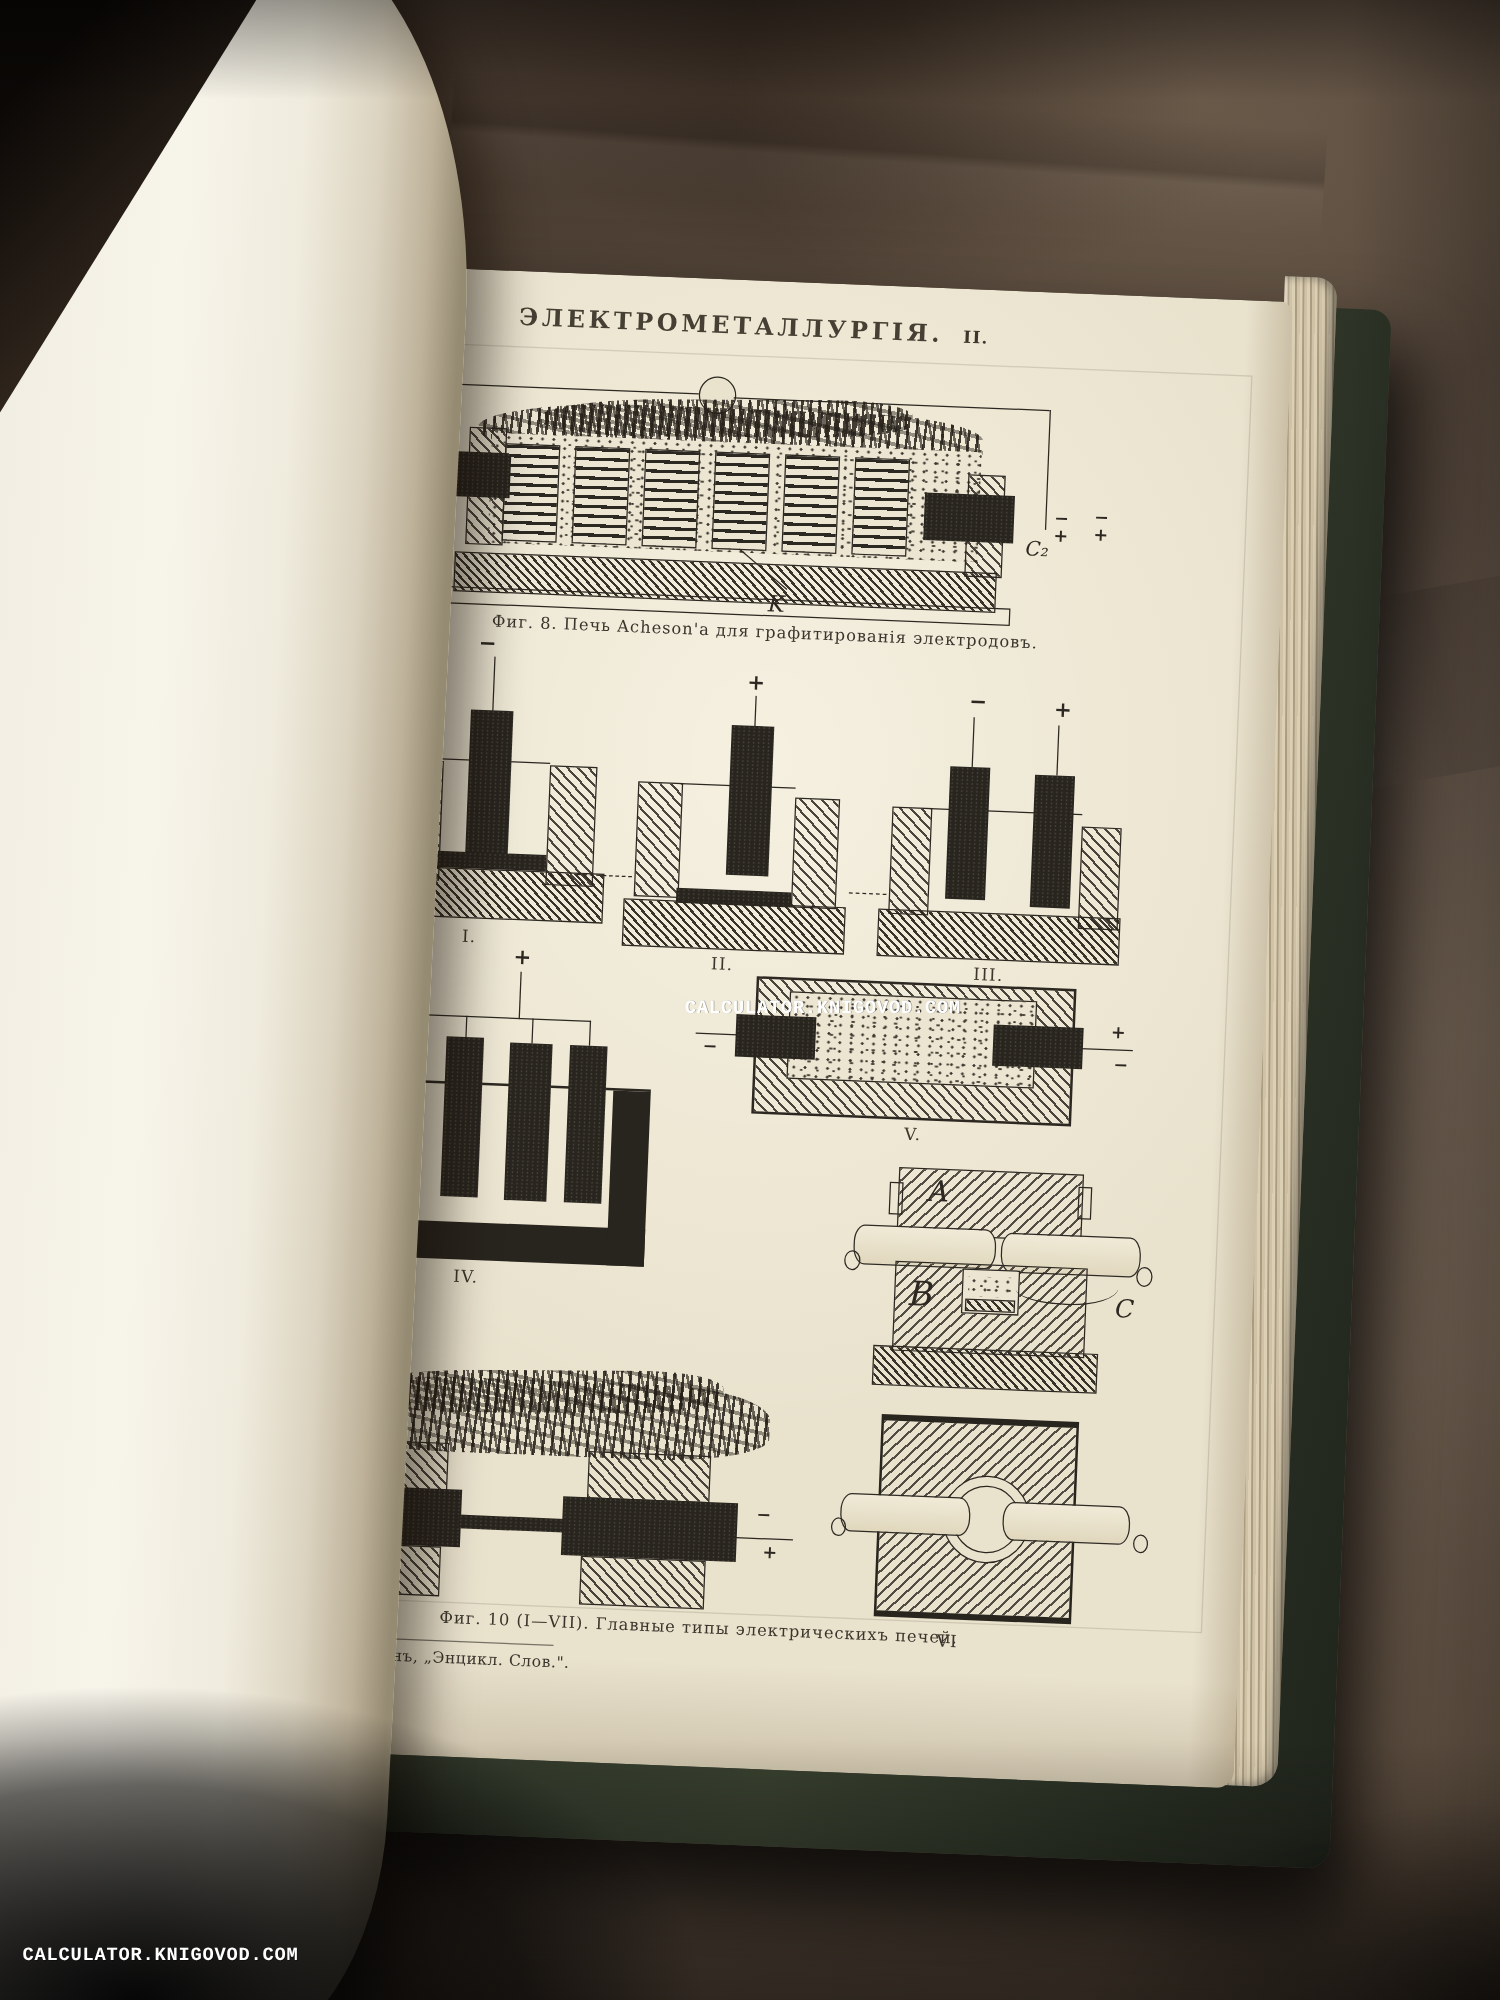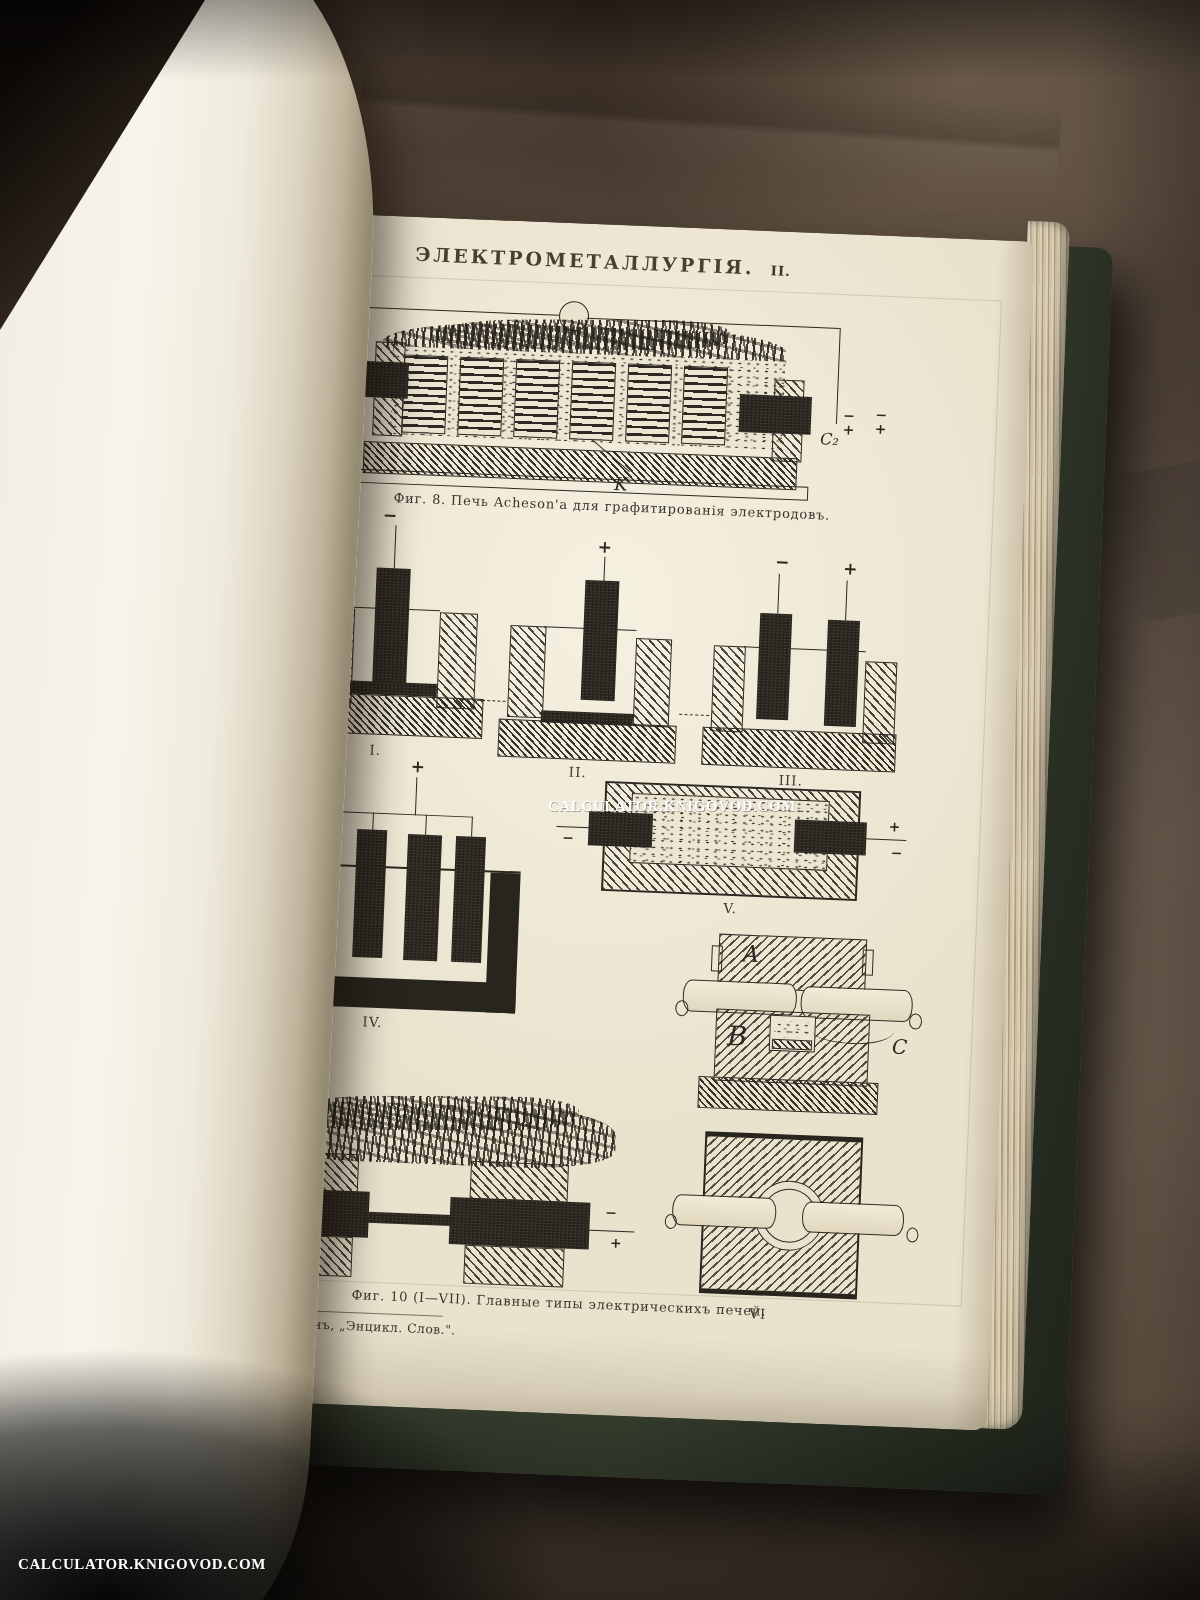--- a/index.html
+++ b/index.html
@@ -38,21 +38,21 @@
     background:linear-gradient(135deg,#0b0806 14%,#2f251c 55%,rgba(47,37,28,0) 88%);
     clip-path:polygon(0 0,205px 0,0 330px);}
   .vignette{left:0;top:0;width:1200px;height:1600px;pointer-events:none;
     background:
       radial-gradient(ellipse 600px 330px at 9% 100%, rgba(0,0,0,.95), rgba(0,0,0,.55) 52%, transparent 76%),
       radial-gradient(ellipse 460px 220px at 100% 100%, rgba(0,0,0,.55), transparent 72%),
       linear-gradient(to top, rgba(0,0,0,.5), transparent 13%),
       linear-gradient(to bottom, rgba(0,0,0,.38), transparent 5%),
       linear-gradient(to right, transparent 90%, rgba(0,0,0,.22));}
   
-  .wm{color:#fff;font-family:Liberation Serif, serif;font-weight:bold;font-size:15px;letter-spacing:.6px;
+  .wm{color:#fff;font-family:Liberation Mono, monospace;font-weight:bold;font-size:15px;letter-spacing:.6px;
       text-shadow:.6px .6px 0 rgba(0,0,0,.35);z-index:60;}
   
   .h45{background-image:repeating-linear-gradient(45deg,rgba(44,40,33,.85) 0 1.7px,rgba(0,0,0,0) 1.7px 6.2px);border:1.6px solid #2c2821;}
   .h135{background-image:repeating-linear-gradient(135deg,rgba(44,40,33,.8) 0 1.7px,rgba(0,0,0,0) 1.7px 6.6px);border:1.6px solid #2c2821;}
   .hd{background-image:repeating-linear-gradient(45deg,rgba(40,36,29,.92) 0 1.8px,rgba(0,0,0,0) 1.8px 4.8px);border:1.6px solid #2c2821;}
   .ink{background-color:#28241e;background-image:radial-gradient(rgba(232,222,200,.17) .6px,transparent 1px);background-size:4px 3px;}
   .speckle{background-color:#ece5d2;
     background-image:radial-gradient(#3a352c 1px,transparent 1.4px),radial-gradient(#3a352c .8px,transparent 1.2px),radial-gradient(#4a443a 1.2px,transparent 1.6px);
     background-size:9px 7px,13px 9px,17px 11px;background-position:0 0,4px 3px,8px 5px;}
   .stripes{background:repeating-linear-gradient(180deg,#2c2822 0 2.6px,#ece5d2 2.6px 7.6px);border:1.6px solid #2c2822;}

